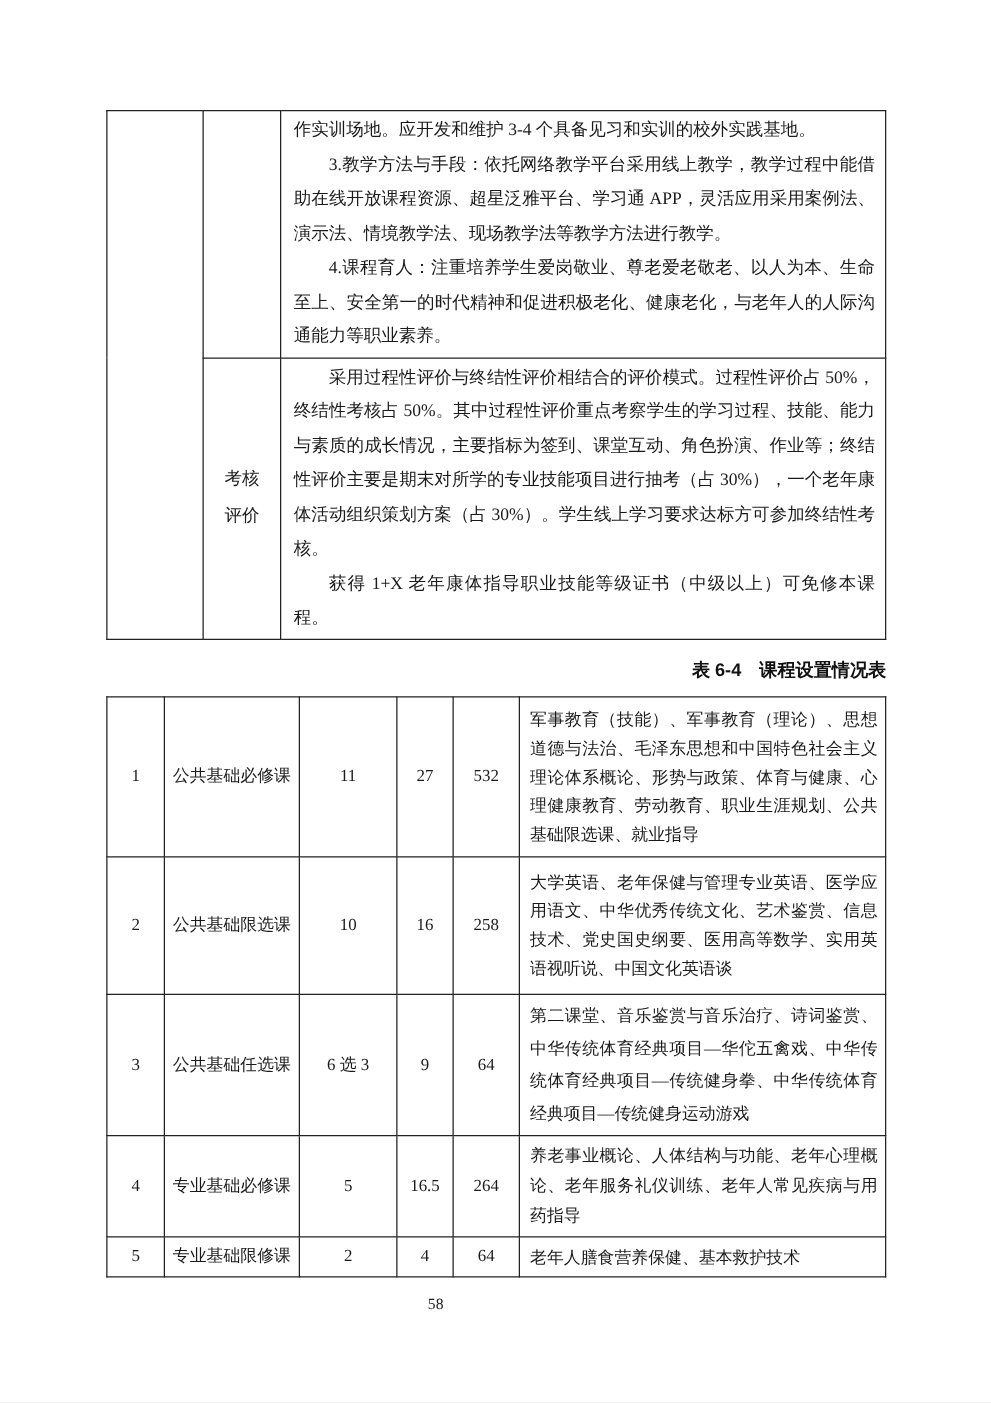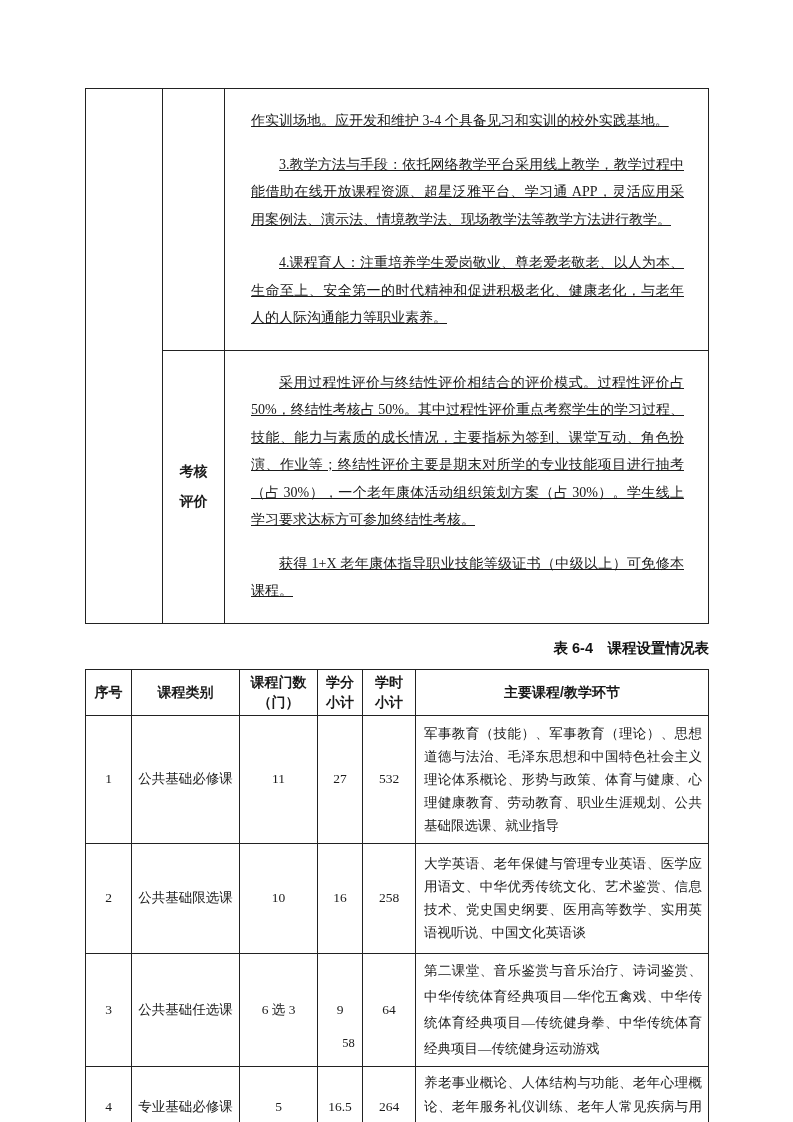--- a/index.html
+++ b/index.html
@@ -22,27 +22,27 @@
 
   
   .top-table tr.row-teaching { height:197px; }
   .top-table tr.row-assess   { height:163px; }
   .top-table .outer-cell { width:77px; }
   .top-table .label-cell {
     width:62px;
     text-align:center; vertical-align:middle;
     font-size:14px; line-height:30px;
   }
-  .top-table .label-cell .label-wrap { display:inline-block; width:2em;font-weight:bold; }
+  .top-table .label-cell .label-wrap { display:inline-block; width:2em; }
   .top-table .text-cell {
     padding:2px 8px 2px 10px;
     font-size:14px; line-height:27.5px;
     text-align:justify; vertical-align:top;
   }
-  .top-table p { margin:16px;text-decoration:underline; }
+  .top-table p { margin:0; }
   .top-table p.indent { text-indent:2em; }
 
   
   .section-heading {
     margin:9px 0 0 14px;
     font-family:"Liberation Sans","DejaVu Sans",sans-serif;
     font-weight:bold; font-size:15.5px; color:#111;
   }
   .table-title {
     margin:15px 0 11px 0;
@@ -126,31 +126,20 @@
     <table class="course-table">
       <colgroup>
         <col class="c-no">
           <col class="c-category">
           <col class="c-count">
         <col class="c-credits">
           <col class="c-hours">
           <col class="c-courses">
       </colgroup>
       <tbody>
-          <tr class="head-row">
-        <th>序号</th>
-        <th>课程类别</th>
-        <th>课程门数
-（门）</th>
-        <th>学分
-小计</th>
-        <th>学时
-小计</th>
-        <th>主要课程/教学环节</th>
-      </tr>
       <tr class="r1">
         <td class="num">1</td>
         <td class="num">公共基础必修课</td>
         <td class="num">11</td>
         <td class="num">27</td>
         <td class="num">532</td>
         <td class="courses">军事教育（技能）、军事教育（理论）、思想道德与法治、毛泽东思想和中国特色社会主义理论体系概论、形势与政策、体育与健康、心理健康教育、劳动教育、职业生涯规划、公共基础限选课、就业指导</td>
       </tr>
       <tr class="r2">
         <td class="num">2</td>

